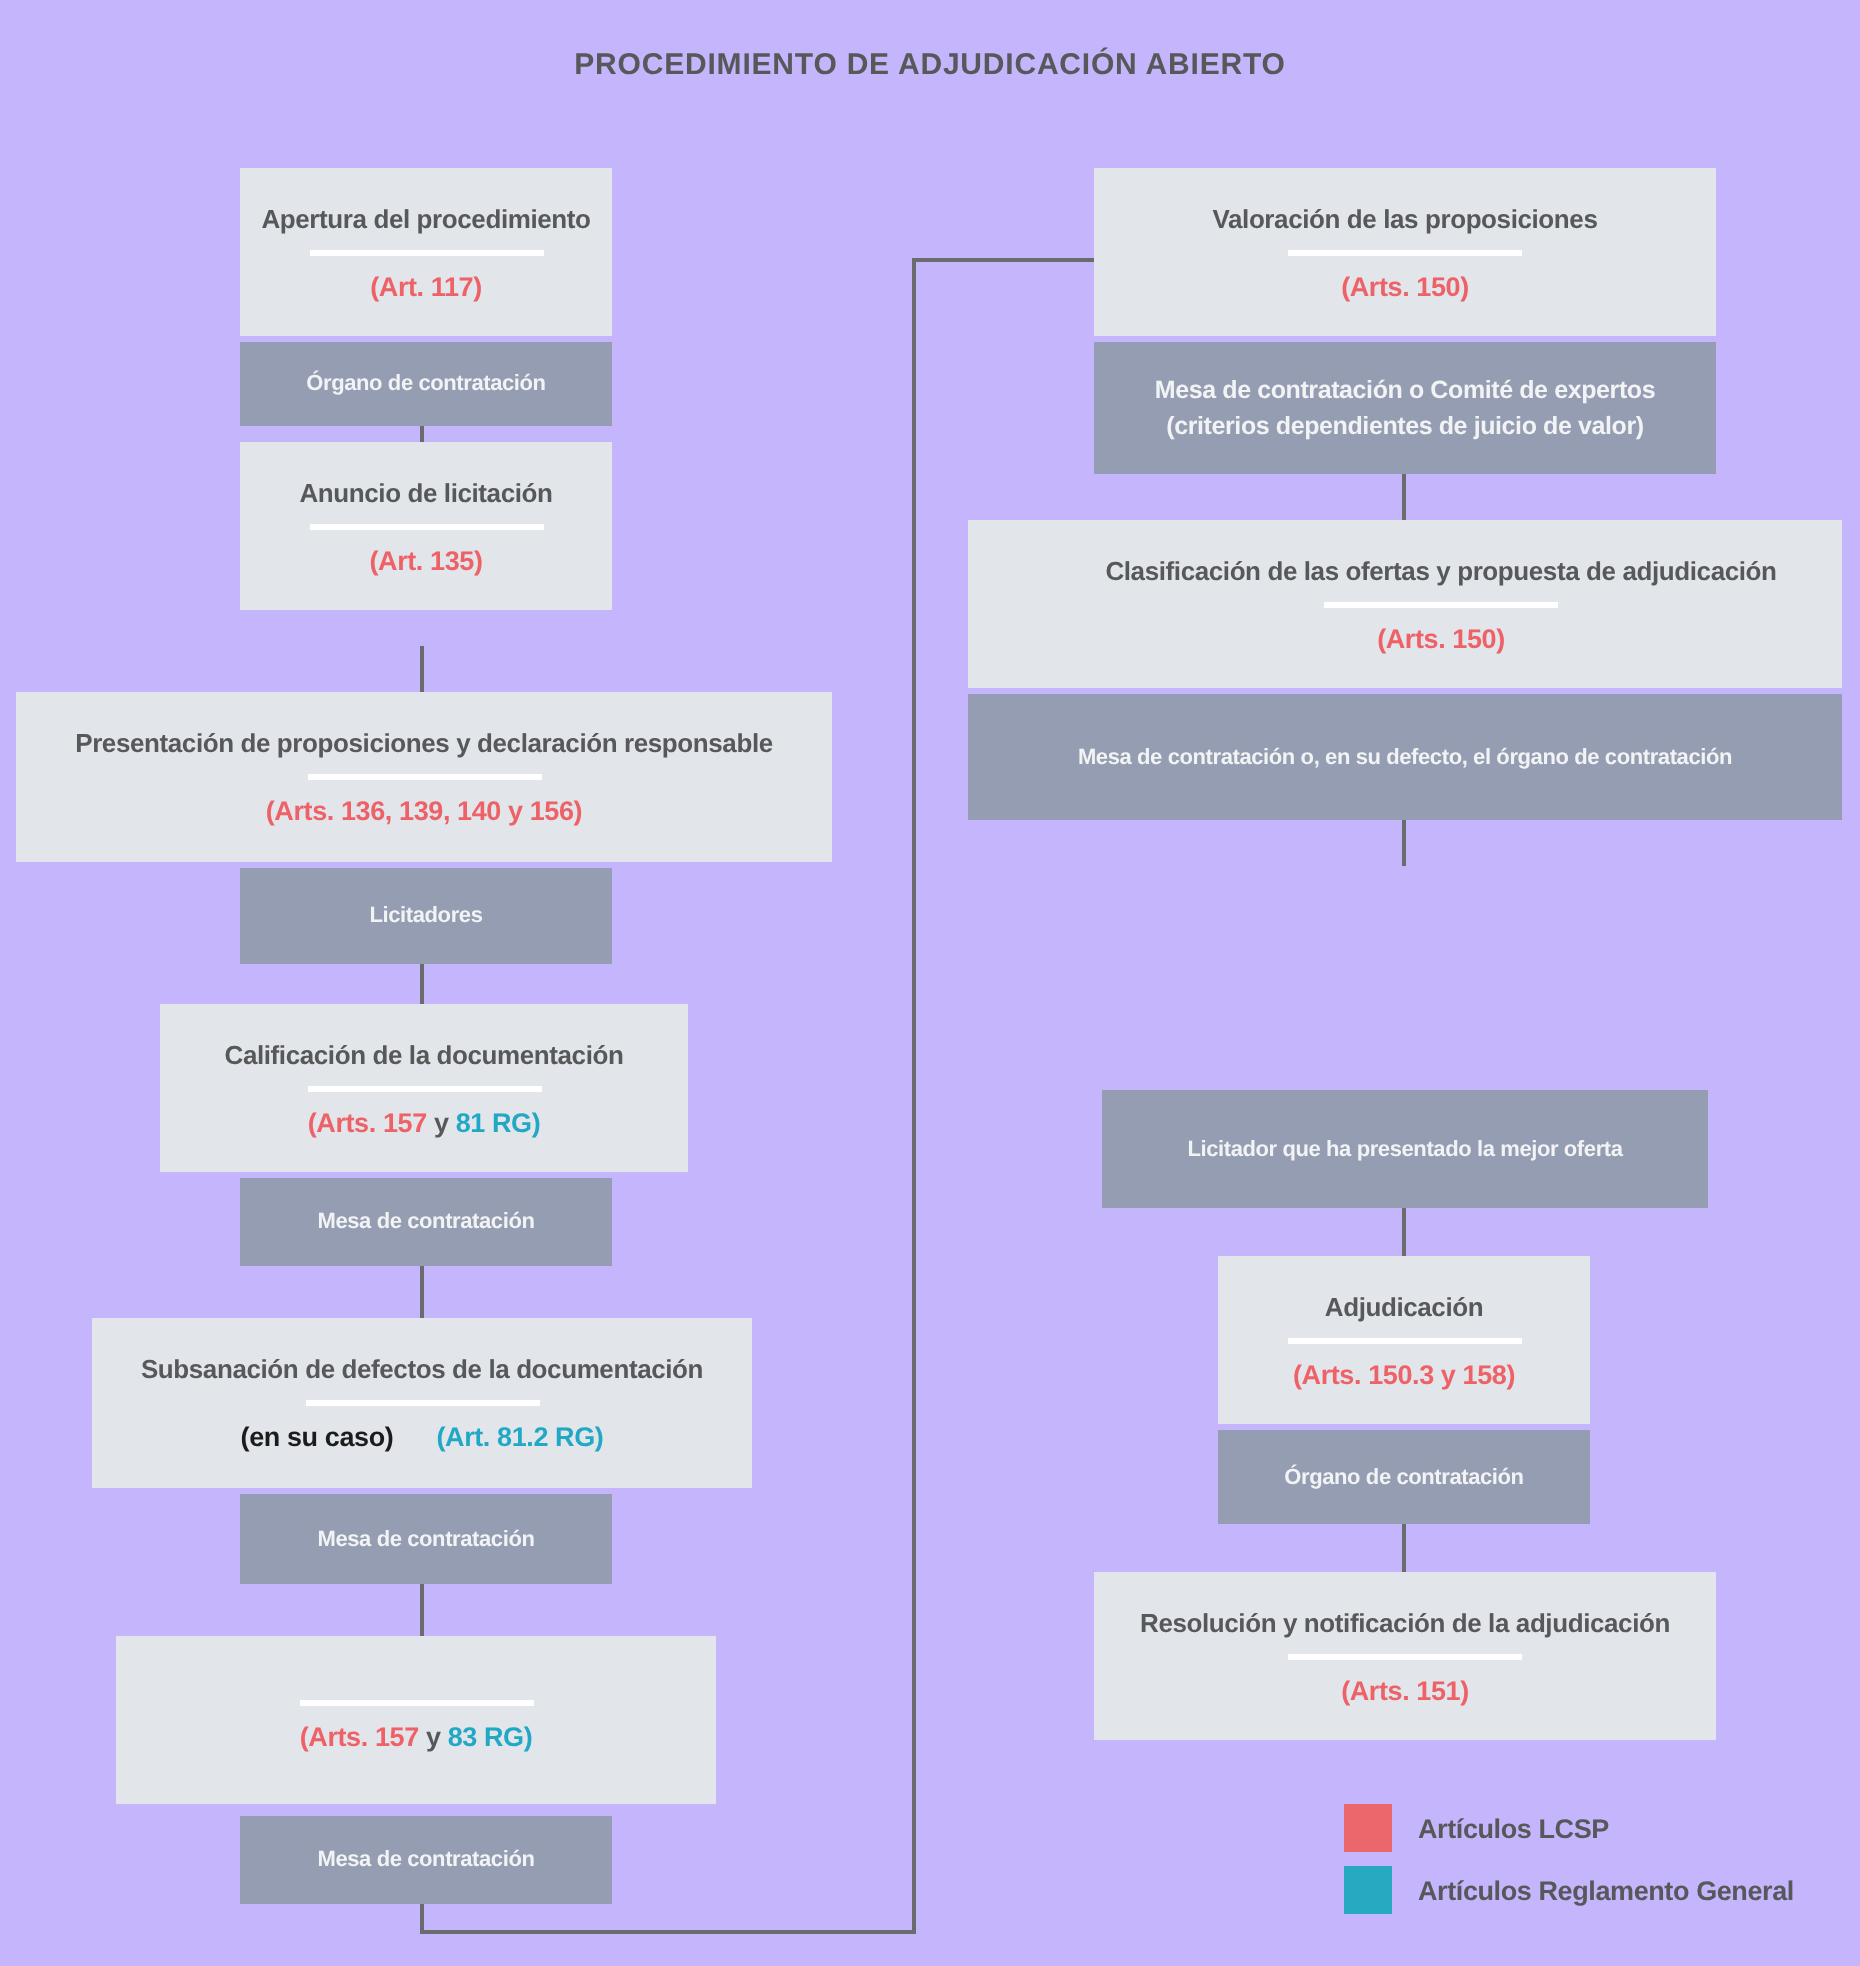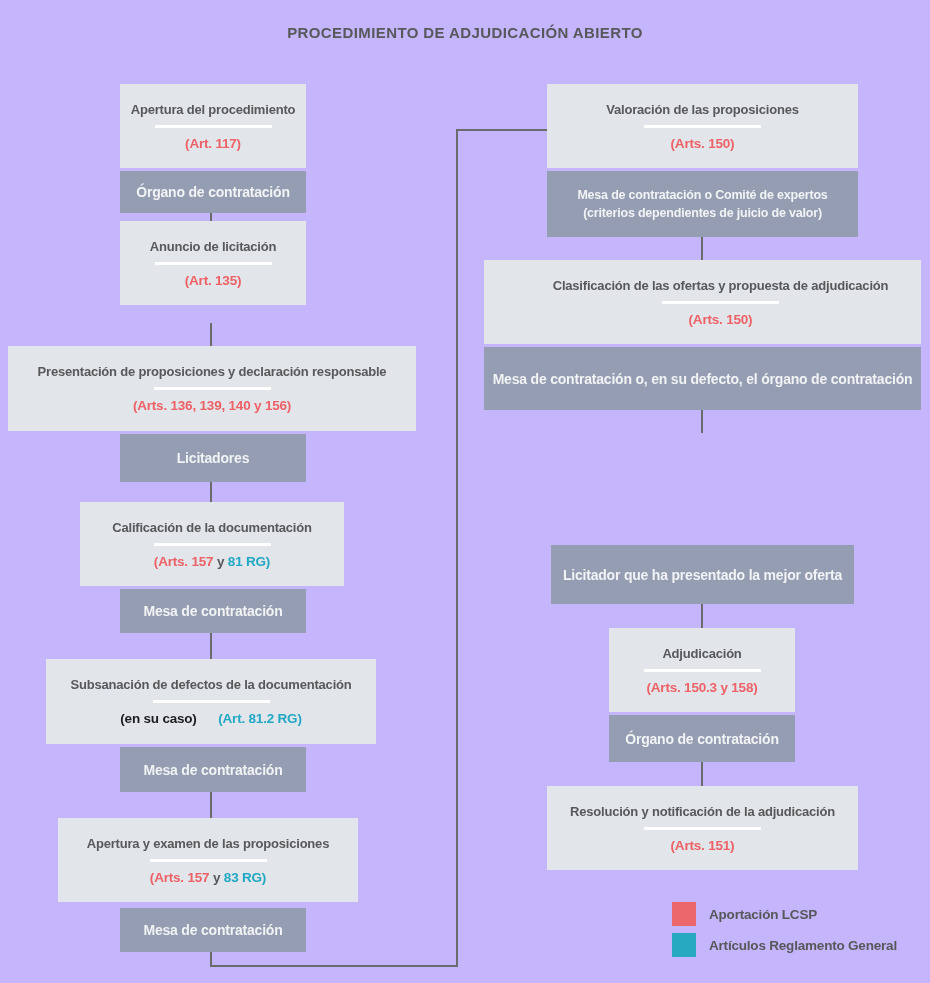--- a/index.html
+++ b/index.html
@@ -29,21 +29,21 @@
   }
   .box-title.small { font-size: 12px; letter-spacing: -0.3px; }
   .divider { width: 117px; height: 3px; background: #ffffff; margin: 7px auto 8px auto; }
   .art-line { font-size: 13.5px; font-weight: 700; letter-spacing: -0.2px; white-space: nowrap; line-height: 16px; }
   .lcsp { color: #ed6167; }
   .rg   { color: #21a8c4; }
   .sep  { color: #57585a; }
   .note { color: #1c1c1e; }
   .gap-left { margin-left: 18px; }
   .actor {
-    font-size: 14px; font-weight: 700; letter-spacing: -0.2px;
+    font-size: 11px; font-weight: 700; letter-spacing: -0.2px;
     color: #f2f3f5; white-space: nowrap; line-height: 18px;
   }
   .conn { position: absolute; background: #6a6b6d; }
   .legend-row { position: absolute; display: flex; align-items: center; }
   .swatch { width: 24px; height: 24px; flex: 0 0 24px; }
   .swatch.lcsp-bg { background: #ec676c; }
   .swatch.rg-bg   { background: #27a9c2; }
   .legend-label { margin-left: 13px; font-size: 13.5px; font-weight: 700; letter-spacing: -0.2px; color: #57585a; white-space: nowrap; }
 </style>
 </head>
@@ -101,21 +101,20 @@
       <span class="note">(en su caso)</span>
       <span class="rg gap-left">(Art. 81.2 RG)</span>
     </div>
   </div>
   <div class="box dark" style="left:120px; top:747px; width:186px; height:45px;">
     <div class="actor">Mesa de contratación</div>
   </div>
   <div class="conn" style="left:210px; top:792px; width:2px; height:26px;"></div>
 
   <div class="box light" style="left:58px; top:818px; width:300px; height:84px;">
-    <div class="box-title">Apertura y examen de las proposiciones</div>
     <div class="divider"></div>
     <div class="art-line">
       <span class="lcsp">(Arts. 157</span>
       <span class="sep">y</span>
       <span class="rg">83 RG)</span>
     </div>
   </div>
   <div class="box dark" style="left:120px; top:908px; width:186px; height:44px;">
     <div class="actor">Mesa de contratación</div>
   </div>
@@ -162,20 +161,20 @@
   <div class="conn" style="left:701px; top:762px; width:2px; height:24px;"></div>
 
   <div class="box light" style="left:547px; top:786px; width:311px; height:84px;">
     <div class="box-title">Resolución y notificación de la adjudicación</div>
     <div class="divider"></div>
     <div class="art-line"><span class="lcsp">(Arts. 151)</span></div>
   </div>
 
   <div class="legend-row" style="left:672px; top:902px;">
     <span class="swatch lcsp-bg"></span>
-    <span class="legend-label">Aportación LCSP</span>
+    <span class="legend-label">Artículos LCSP</span>
   </div>
   <div class="legend-row" style="left:672px; top:933px;">
     <span class="swatch rg-bg"></span>
     <span class="legend-label">Artículos Reglamento General</span>
   </div>
 
 </div>
 
 </body></html>

